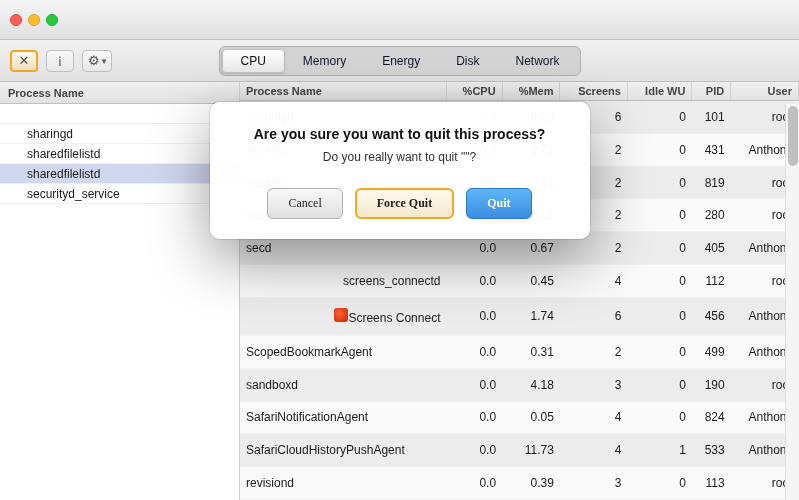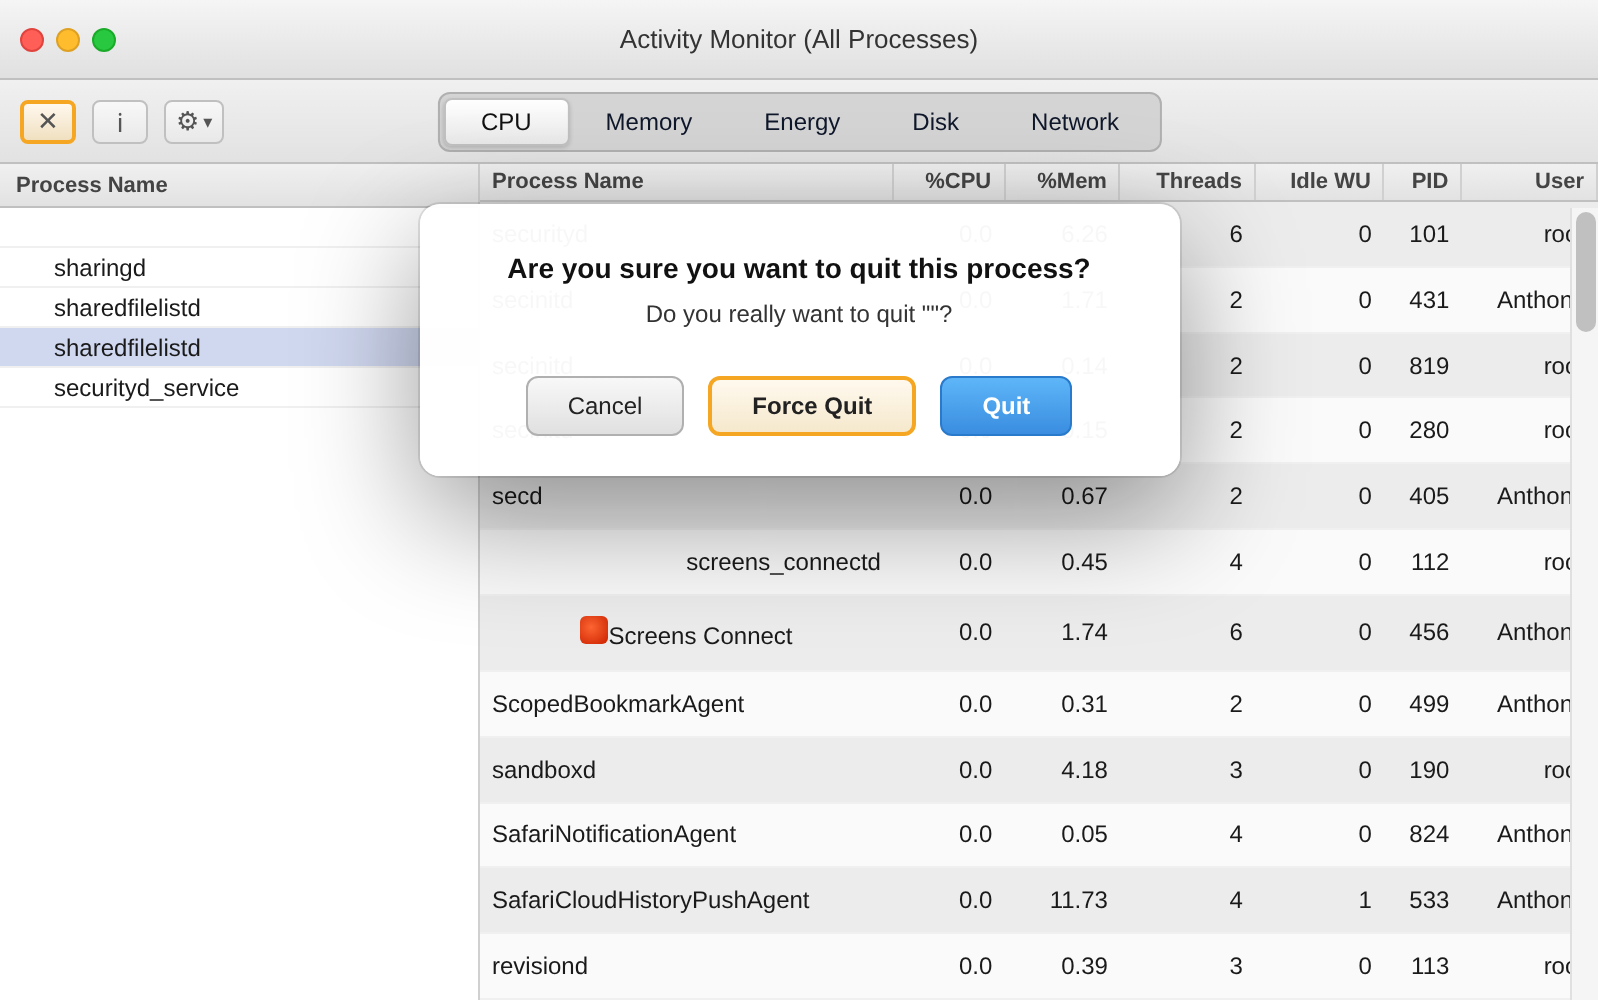--- a/index.html
+++ b/index.html
@@ -253,20 +253,21 @@
     }
     .dialog-btn {
       padding: 6px 20px;
       border-radius: 6px;
       border: 1px solid #b0b0b0;
       font-size: 12px;
       font-weight: 500;
       cursor: pointer;
       background: linear-gradient(to bottom, #f8f8f8, #e0e0e0);
       color: #222;
+      font-family: Liberation Serif, serif;
     }
     .dialog-btn.force-quit {
       border: 2px solid #f5a623;
       background: linear-gradient(to bottom, #fff9ee, #f5e8cc);
       font-weight: 600;
     }
     .dialog-btn.quit {
       background: linear-gradient(to bottom, #5eb6f8, #3a8de0);
       border: 1px solid #2a7acc;
       color: #fff;
@@ -293,21 +294,20 @@
   </style>
 </head>
 <body>
 
 <div class="title-bar">
   <div class="window-controls">
     <div class="dot dot-close"></div>
     <div class="dot dot-min"></div>
     <div class="dot dot-max"></div>
   </div>
-  <span class="title-bar-title">Activity Monitor (All Processes)</span>
 </div>
 
 <div class="toolbar">
   <div class="toolbar-btn highlighted">
     <span>✕</span>
   </div>
   <div class="toolbar-btn">
     <span>ℹ</span>
   </div>
   <div class="toolbar-btn toolbar-btn-gear">
@@ -353,21 +353,21 @@
       </div>
   </div>
 
   <div class="right-panel">
     <table class="data-table">
       <thead>
         <tr>
           <th style="text-align:left; min-width:160px;">Process Name</th>
           <th>%CPU</th>
           <th>%Mem</th>
-          <th>Threads</th>
+          <th>Screens</th>
           <th>Idle WU</th>
           <th>PID</th>
           <th>User</th>
         </tr>
       </thead>
       <tbody id="data-tbody">
 
       <tr>
             <td style="text-align: left; display: table-cell; align-items: center; gap: 4px;"><span>securityd</span></td>
             <td>0.0</td>
@@ -416,21 +416,21 @@
           <tr>
             <td style="text-align: right; display: table-cell; align-items: center; gap: 4px; margin-left: 12px;"><span>screens_connectd</span></td>
             <td>0.0</td>
             <td>0.45</td>
             <td>4</td>
             <td>0</td>
             <td>112</td>
             <td>root</td>
           </tr>
           <tr>
-            <td style="text-align: center; display: table-cell; align-items: center; gap: 4px; margin-left: 44px;"><span class="screens-icon"></span><span>Screens Connect</span></td>
+            <td style="text-align: right; display: table-cell; align-items: center; gap: 4px; margin-left: 44px;"><span class="screens-icon"></span><span>Screens Connect</span></td>
             <td>0.0</td>
             <td>1.74</td>
             <td>6</td>
             <td>0</td>
             <td>456</td>
             <td>Anthony</td>
           </tr>
           <tr>
             <td style="text-align: left; display: table-cell; align-items: center; gap: 4px;"><span>ScopedBookmarkAgent</span></td>
             <td>0.0</td>

